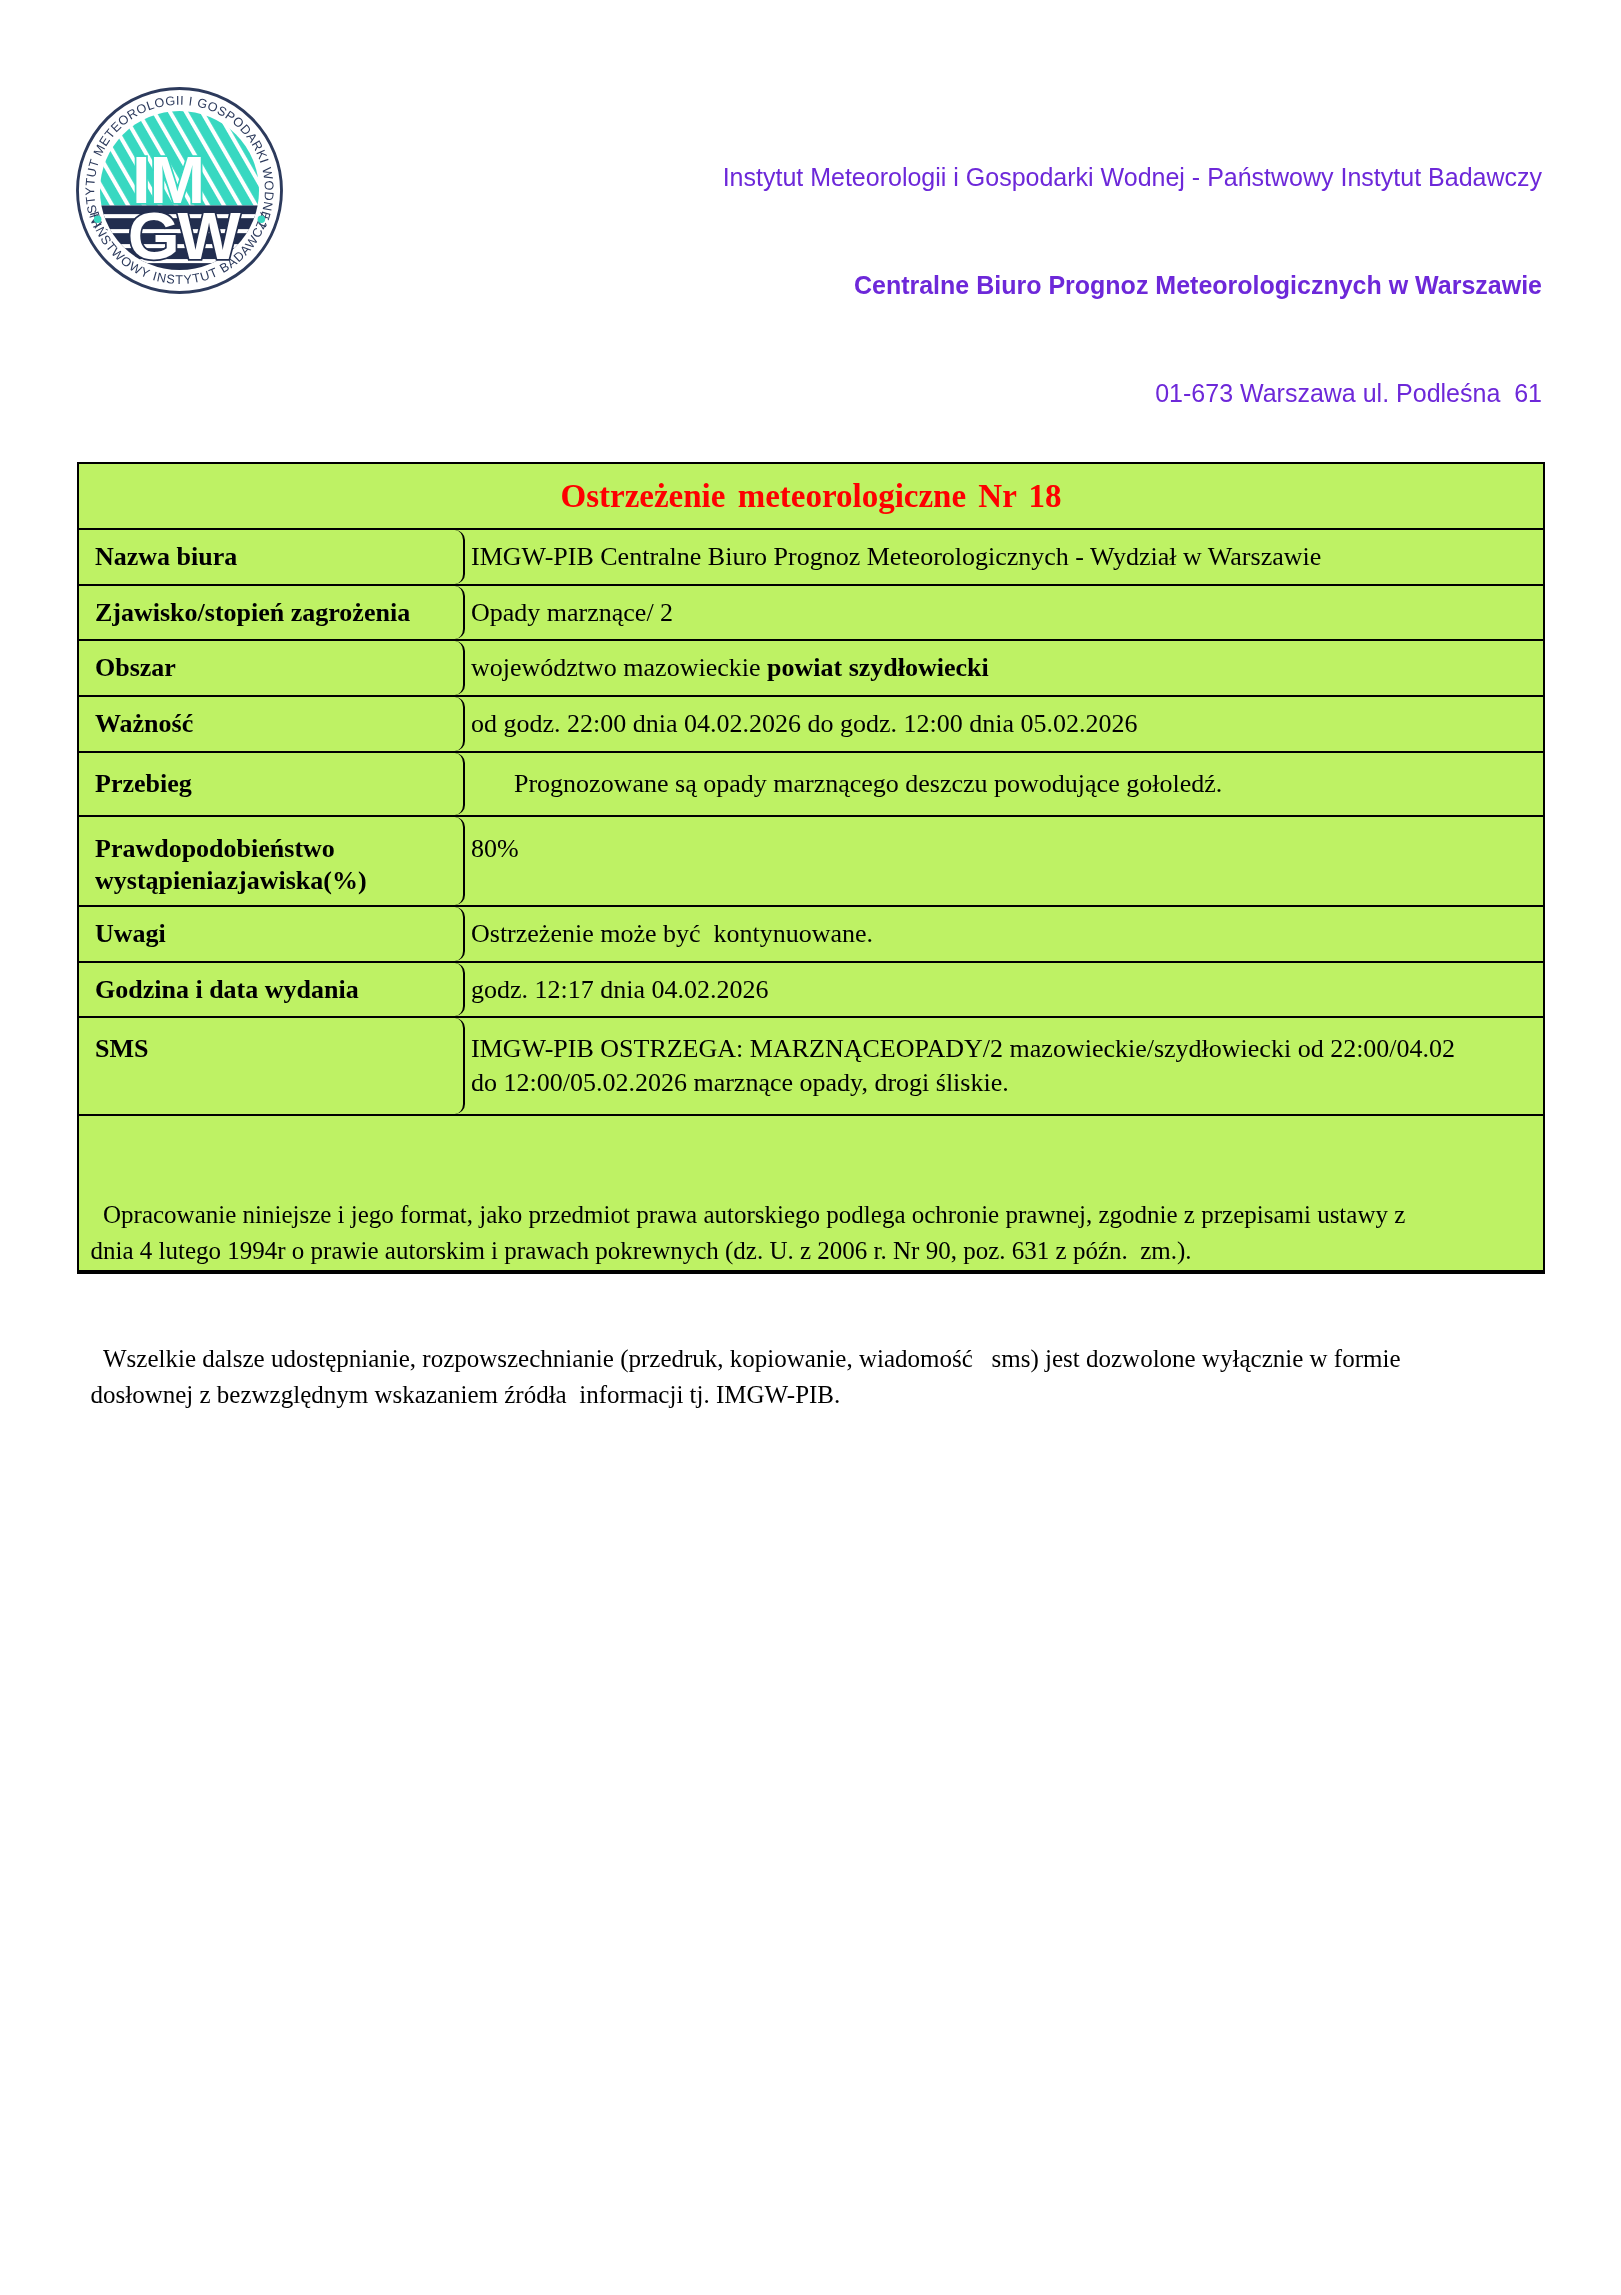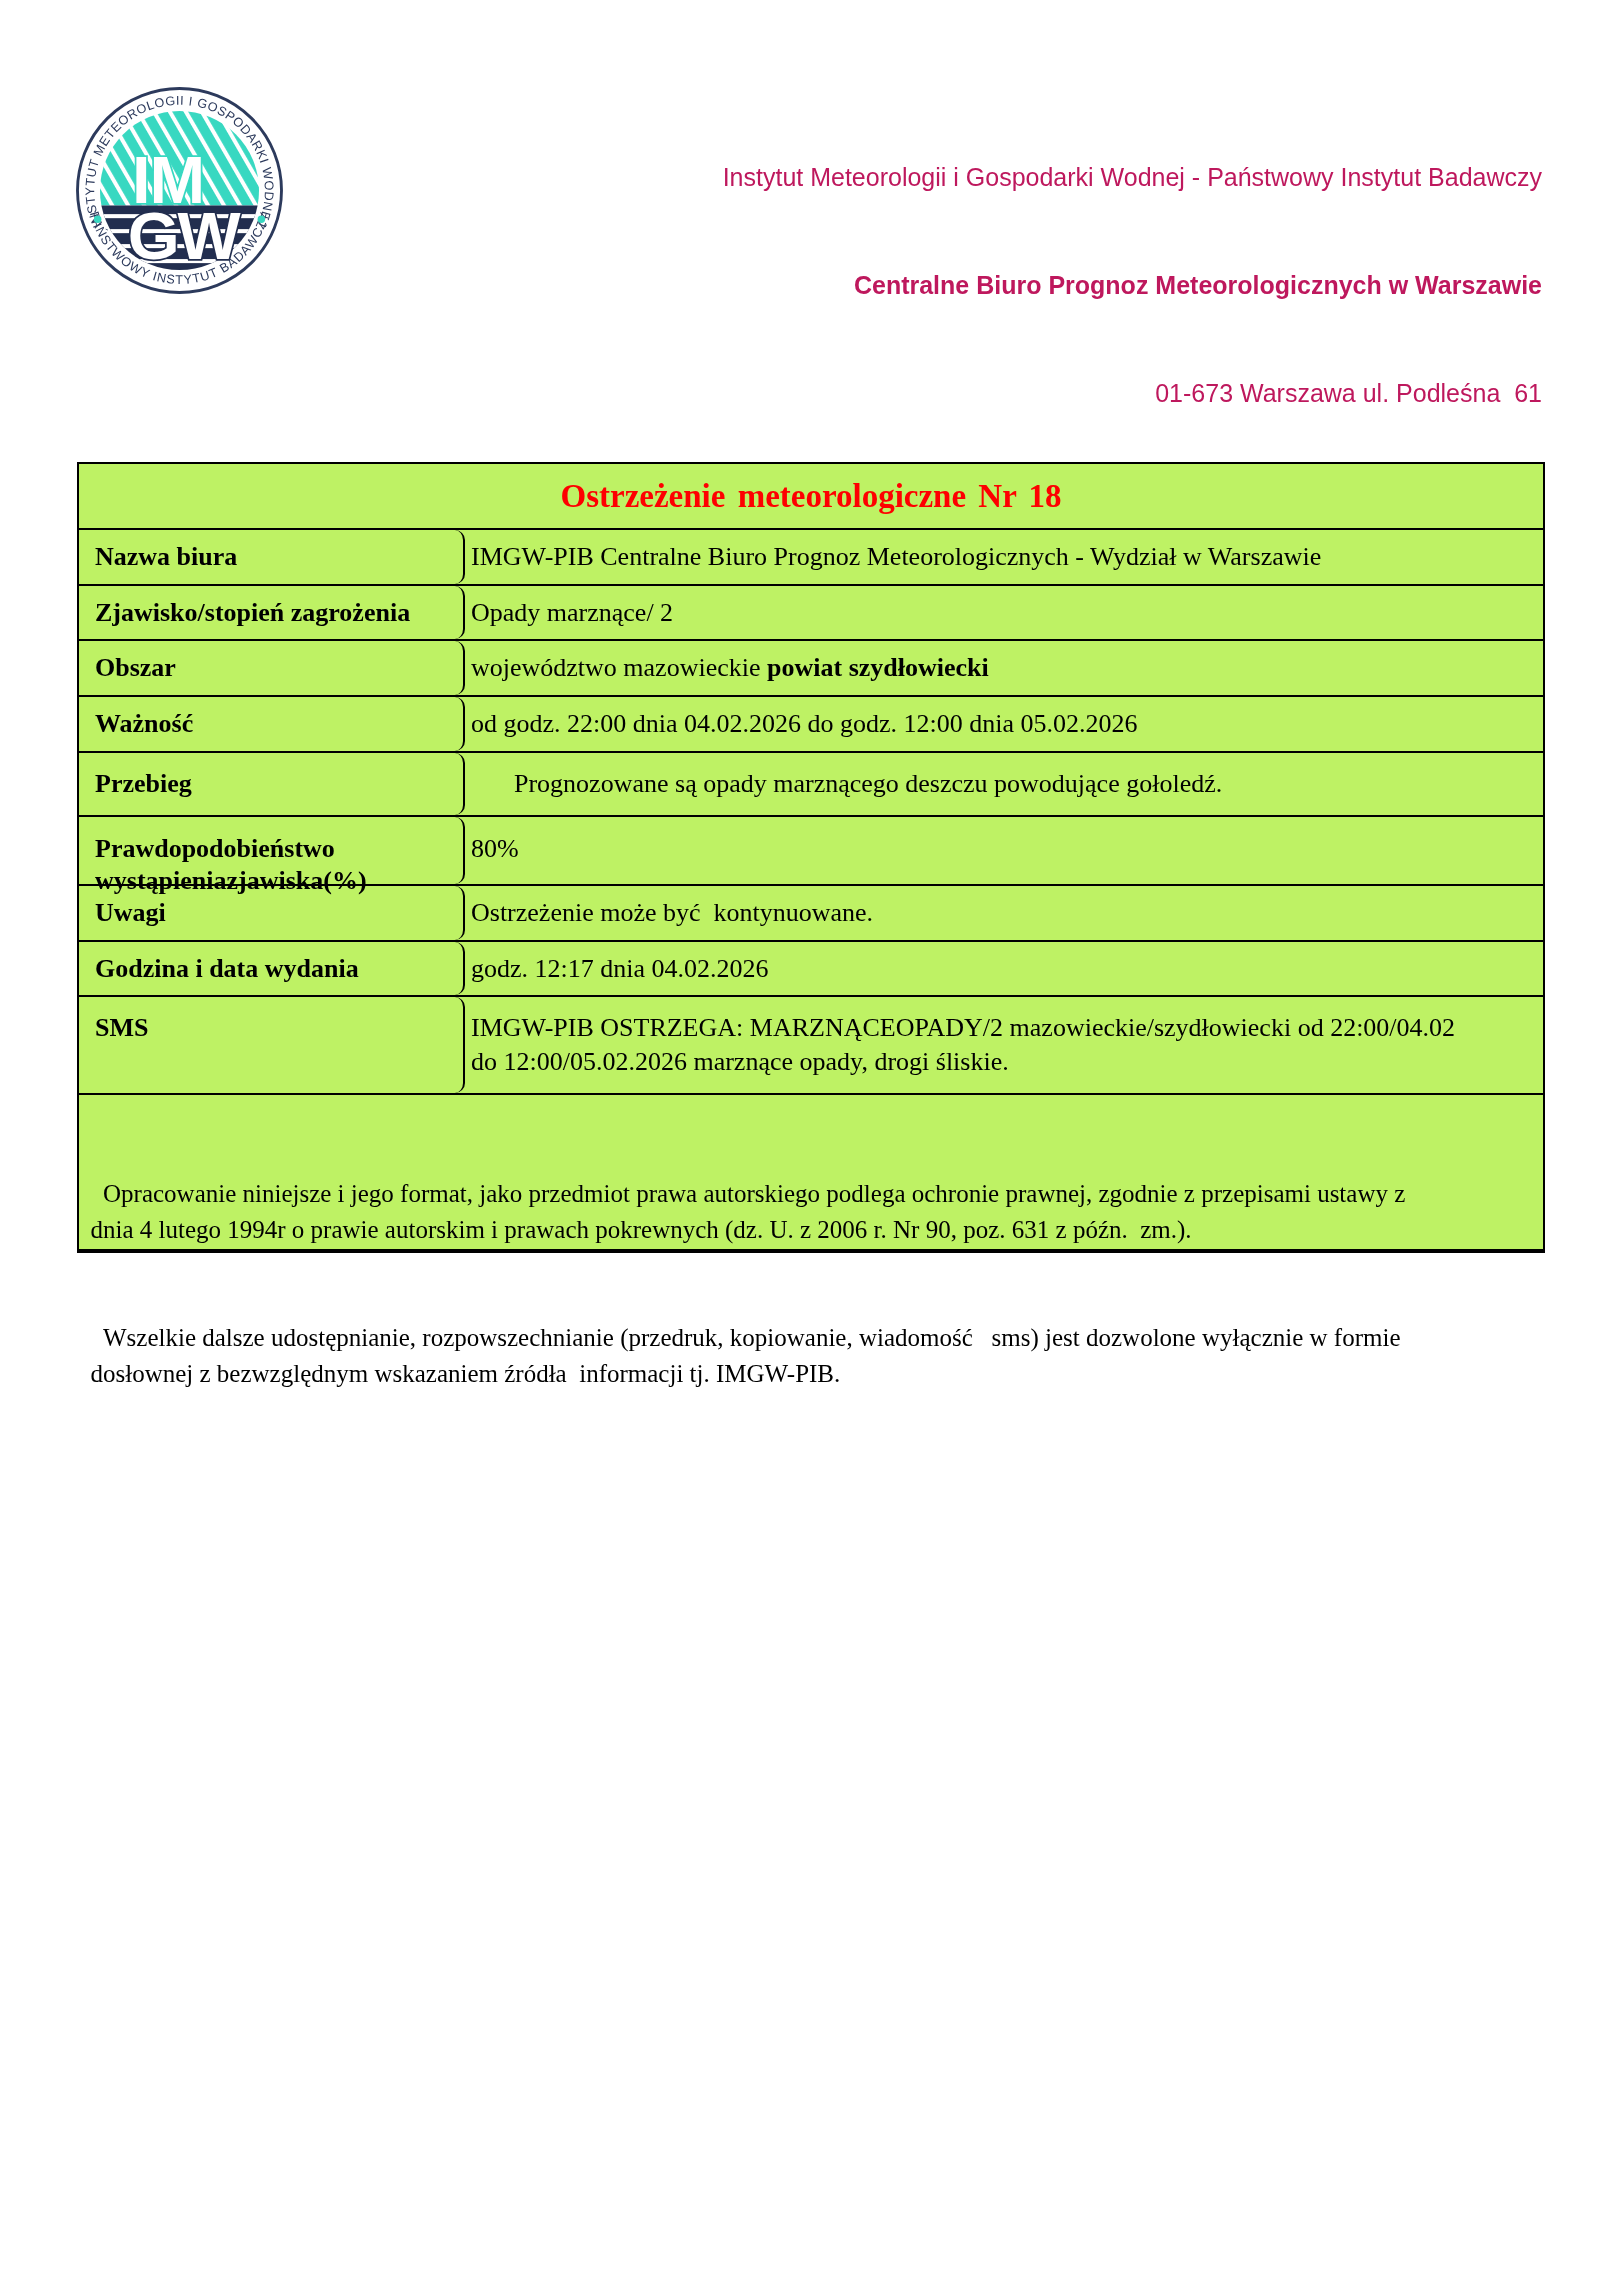--- a/index.html
+++ b/index.html
@@ -22,21 +22,21 @@
     height: 219px;
   }
   .letterhead {
     position: absolute;
     top: 87px;
     right: 80px;
     text-align: right;
     font-family: "Liberation Sans", "DejaVu Sans", sans-serif;
     font-size: 25px;
     line-height: 36px;
-    color: #be185d;
+    color: #6d28d9;
     white-space: pre;
   }
   .letterhead .bold { font-weight: 700; }
 
   
   .tbl {
     position: absolute;
     left: 77px;
     top: 462px;
     width: 1468px;
@@ -82,21 +82,21 @@
     padding-right: 13.8px;
     white-space: pre-wrap;
   }
   .val .v-bold { font-weight: 700; }
 
   .r-nazwa    { height: 56px; }
   .r-zjawisko { height: 55px; }
   .r-obszar   { height: 56px; }
   .r-waznosc  { height: 56px; }
   .r-przebieg { height: 64px; gap: 43px; }
-  .r-prawdo   { height: 69px; }
+  .r-prawdo   { height: 90px; }
   .r-uwagi    { height: 56px; }
   .r-godzina  { height: 55px; }
   .r-sms      { height: 98px; }
 
   .r-prawdo .lbl { display: block; padding-top: 16px; line-height: 32px; }
   .r-prawdo .val { align-items: flex-start; padding-top: 17px; }
   .r-sms .lbl { align-items: flex-start; padding-top: 16px; }
   .r-sms .val { align-items: flex-start; padding-top: 13.8px; line-height: 34px; }
 
   .r-footer { height: 154px; }

